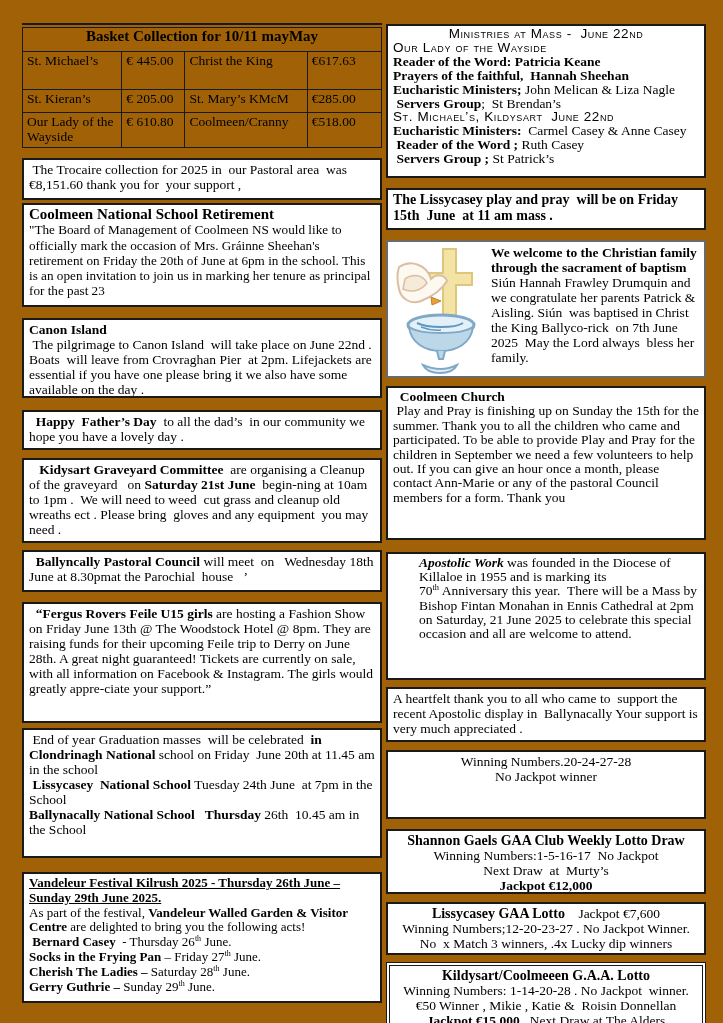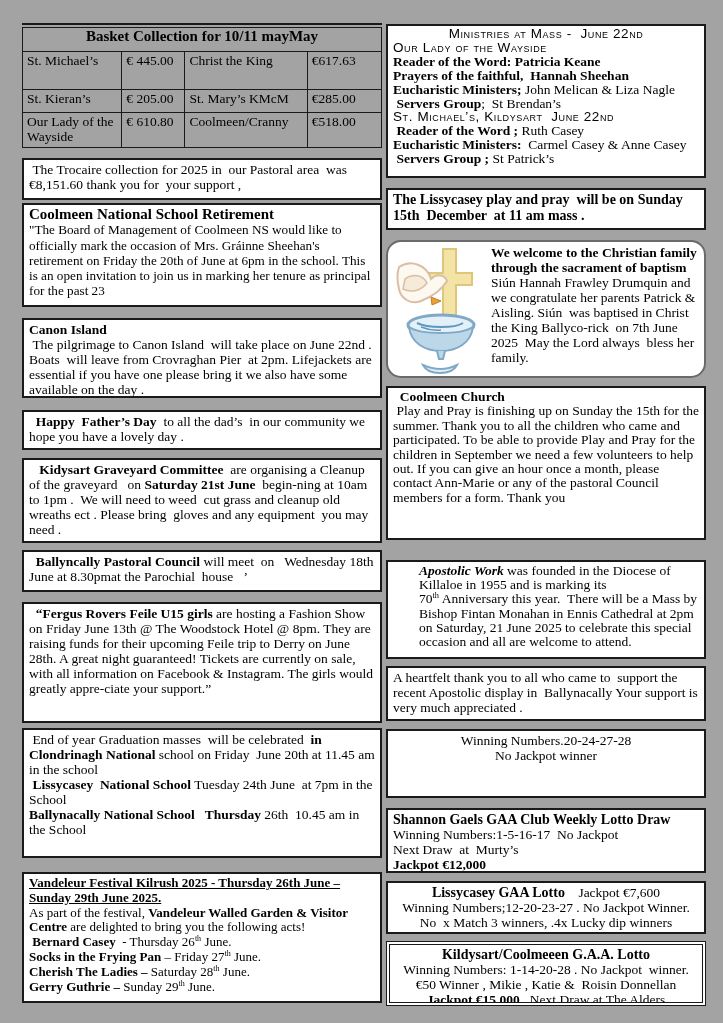--- a/index.html
+++ b/index.html
@@ -1,16 +1,16 @@
 <!DOCTYPE html>
 <html><head>
 <meta charset="utf-8">
 <style>
   html,body{margin:0;padding:0;background:#e8e8e8;}
-  .page{position:relative;width:723px;height:1023px;background:#a3a3a3;overflow:hidden;
+  .page{position:relative;width:723px;height:1023px;background:#a16207;overflow:hidden;
         font-family:"Liberation Serif",serif;color:#000;font-size:13.5px;line-height:15px;}
   .cols{display:flex;padding-left:22px;}
   .col-left{width:360px;padding-top:23px;flex:0 0 360px;}
   .col-right{width:320px;margin-left:4px;padding-top:24px;flex:0 0 320px;}
   .box{border:2px solid #1a1a1a;background:#fff;box-sizing:border-box;padding:2px 5px;overflow:hidden;}
   .t{white-space:pre-wrap;}
   b .t,.t b{white-space:pre-wrap;}
   p{margin:0;}
   sup{font-size:0.62em;vertical-align:super;line-height:0;}
 
@@ -28,26 +28,26 @@
   .b-fathers{margin-top:12px;height:40px;}
   .b-grave{margin-top:8px;height:85px;}
   .b-ballyn{margin-top:7px;height:42px;}
   .b-fergus{margin-top:10px;height:121px;}
   .b-grad{margin-top:5px;height:130px;}
   .b-vande{margin-top:14px;height:131px;font-size:13px;line-height:14.8px;}
 
   
   .b-ministries{height:154px;line-height:13.9px;padding-top:1px;}
   .b-play{margin-top:10px;height:42px;font-weight:bold;font-size:14px;line-height:16px;}
-  .b-baptism{margin-top:10px;height:138px;border-color:#6a6a6a;display:flex;padding:3px;border-radius:15px;}
+  .b-baptism{margin-top:10px;height:138px;border-color:#6a6a6a;display:flex;padding:3px;}
   .b-church{margin-top:8px;height:154px;line-height:14.4px;}
-  .b-apostolic{margin-top:20px;height:99px;line-height:14.2px;padding-left:31px;}
+  .b-apostolic{margin-top:12px;height:128px;line-height:14.2px;padding-left:31px;}
   .b-heartfelt{margin-top:7px;height:55px;}
   .b-lotto1{margin-top:8px;height:69px;text-align:center;}
-  .b-lotto2{margin-top:10px;height:65px;}
+  .b-lotto2{margin-top:10px;height:65px;text-align:center;}
   .b-lotto3{margin-top:8px;height:53px;text-align:center;}
   .b-lotto4{margin-top:7px;height:65px;text-align:center;border:4px double #1a1a1a;}
 
   .h-bold{font-weight:bold;font-size:15px;}
   .sc{font-family:"Liberation Sans",sans-serif;font-variant:small-caps;letter-spacing:0.6px;font-size:13.5px;}
   .sc-title{display:block;text-align:center;}
   .mline{white-space:pre-wrap;}
   .lotto-title{font-weight:bold;font-size:14px;}
   .vtitle{font-weight:bold;text-decoration:underline;}
   .bap-art{flex:0 0 96px;}
@@ -144,27 +144,27 @@
     <div class="col-right">
 
       <div class="box b-ministries">
         <span class="sc sc-title t">Ministries at Mass -  June 22nd</span>
         <span class="sc t">Our Lady of the Wayside</span>
         <div class="mline"><b class="t">Reader of the Word: Patricia Keane</b></div>
         <div class="mline"><b class="t">Prayers of the faithful,  Hannah Sheehan</b></div>
         <div class="mline"><b class="t">Eucharistic Ministers;</b><span class="t"> John Melican &amp; Liza Nagle</span></div>
         <div class="mline"><b class="t"> Servers Group</b><span class="t">;  St Brendan’s</span></div>
         <span class="sc t">St. Michael’s, Kildysart  June 22nd</span>
+        <div class="mline"><b class="t">Eucharistic Ministers:</b><span class="t">  Carmel Casey &amp; Anne Casey</span></div>
         <div class="mline"><b class="t"> Reader of the Word ;</b><span class="t"> Ruth Casey</span></div>
-        <div class="mline"><b class="t">Eucharistic Ministers:</b><span class="t">  Carmel Casey &amp; Anne Casey</span></div>
         <div class="mline"><b class="t"> Servers Group ;</b><span class="t"> St Patrick’s</span></div>
       </div>
 
       <div class="box b-play">
-        <p><span class="t">The Lissycasey play and pray  will be on Sunday 15th  December  at 11 am mass .</span></p>
+        <p><span class="t">The Lissycasey play and pray  will be on Friday 15th  June  at 11 am mass .</span></p>
       </div>
 
       <div class="box b-baptism">
         <div class="bap-art">
           <svg width="96" height="130" viewBox="0 0 96 130">
             <g>
               <path d="M52 4 h13 v24 h16 v12 h-16 v40 h-13 v-40 h-16 v-12 h16 z" fill="#f3e3a5" stroke="#dfc678" stroke-width="2"></path>
             </g>
             <g>
               <path d="M8 22 C20 14 36 20 40 34 C46 28 54 30 56 36 C50 46 40 52 30 56 C20 60 10 54 8 44 C6 36 6 28 8 22 Z" fill="#fdf8f0" stroke="#d9bfa4" stroke-width="2"></path>

